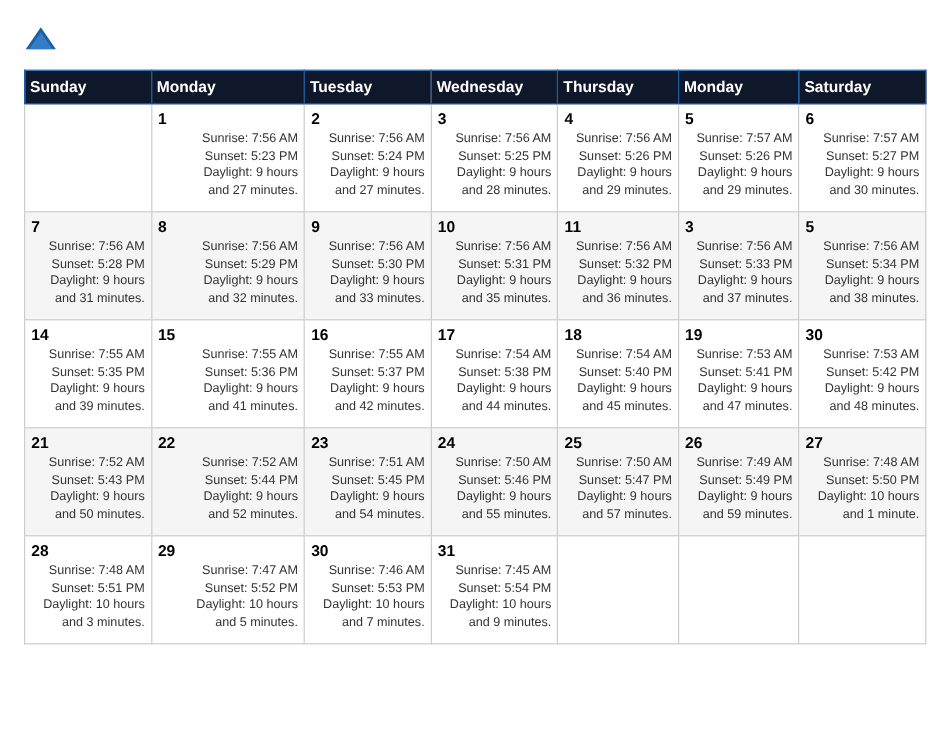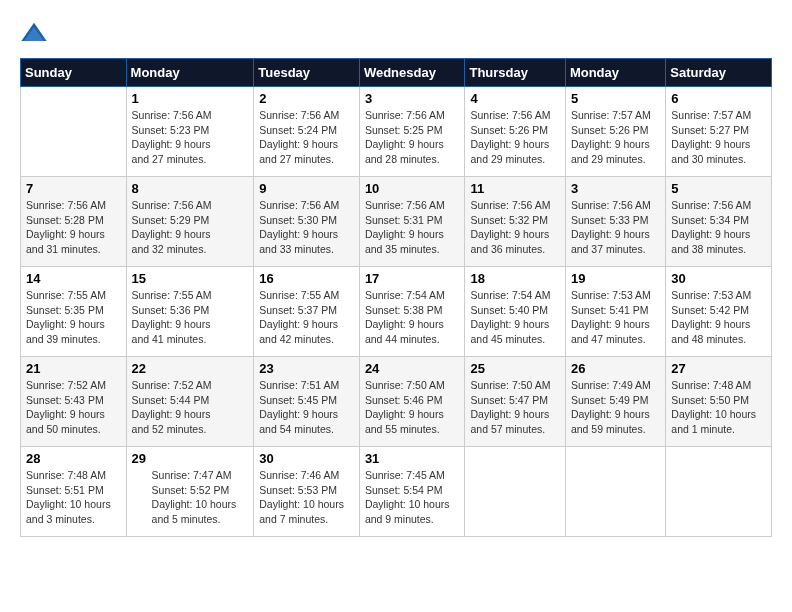--- a/index.html
+++ b/index.html
@@ -69,20 +69,21 @@
     }
     .day-number {
       font-size: 13px;
       font-weight: bold;
       margin-bottom: 2px;
     }
     .day-info {
       font-size: 10.5px;
       color: #333;
       line-height: 1.4;
+      text-align: right;
     }
     .empty-cell {
       background: #f9f9f9;
     }
     tbody tr:nth-child(odd) td {
       background-color: #fff;
     }
     tbody tr:nth-child(even) td {
       background-color: #f5f5f5;
     }

